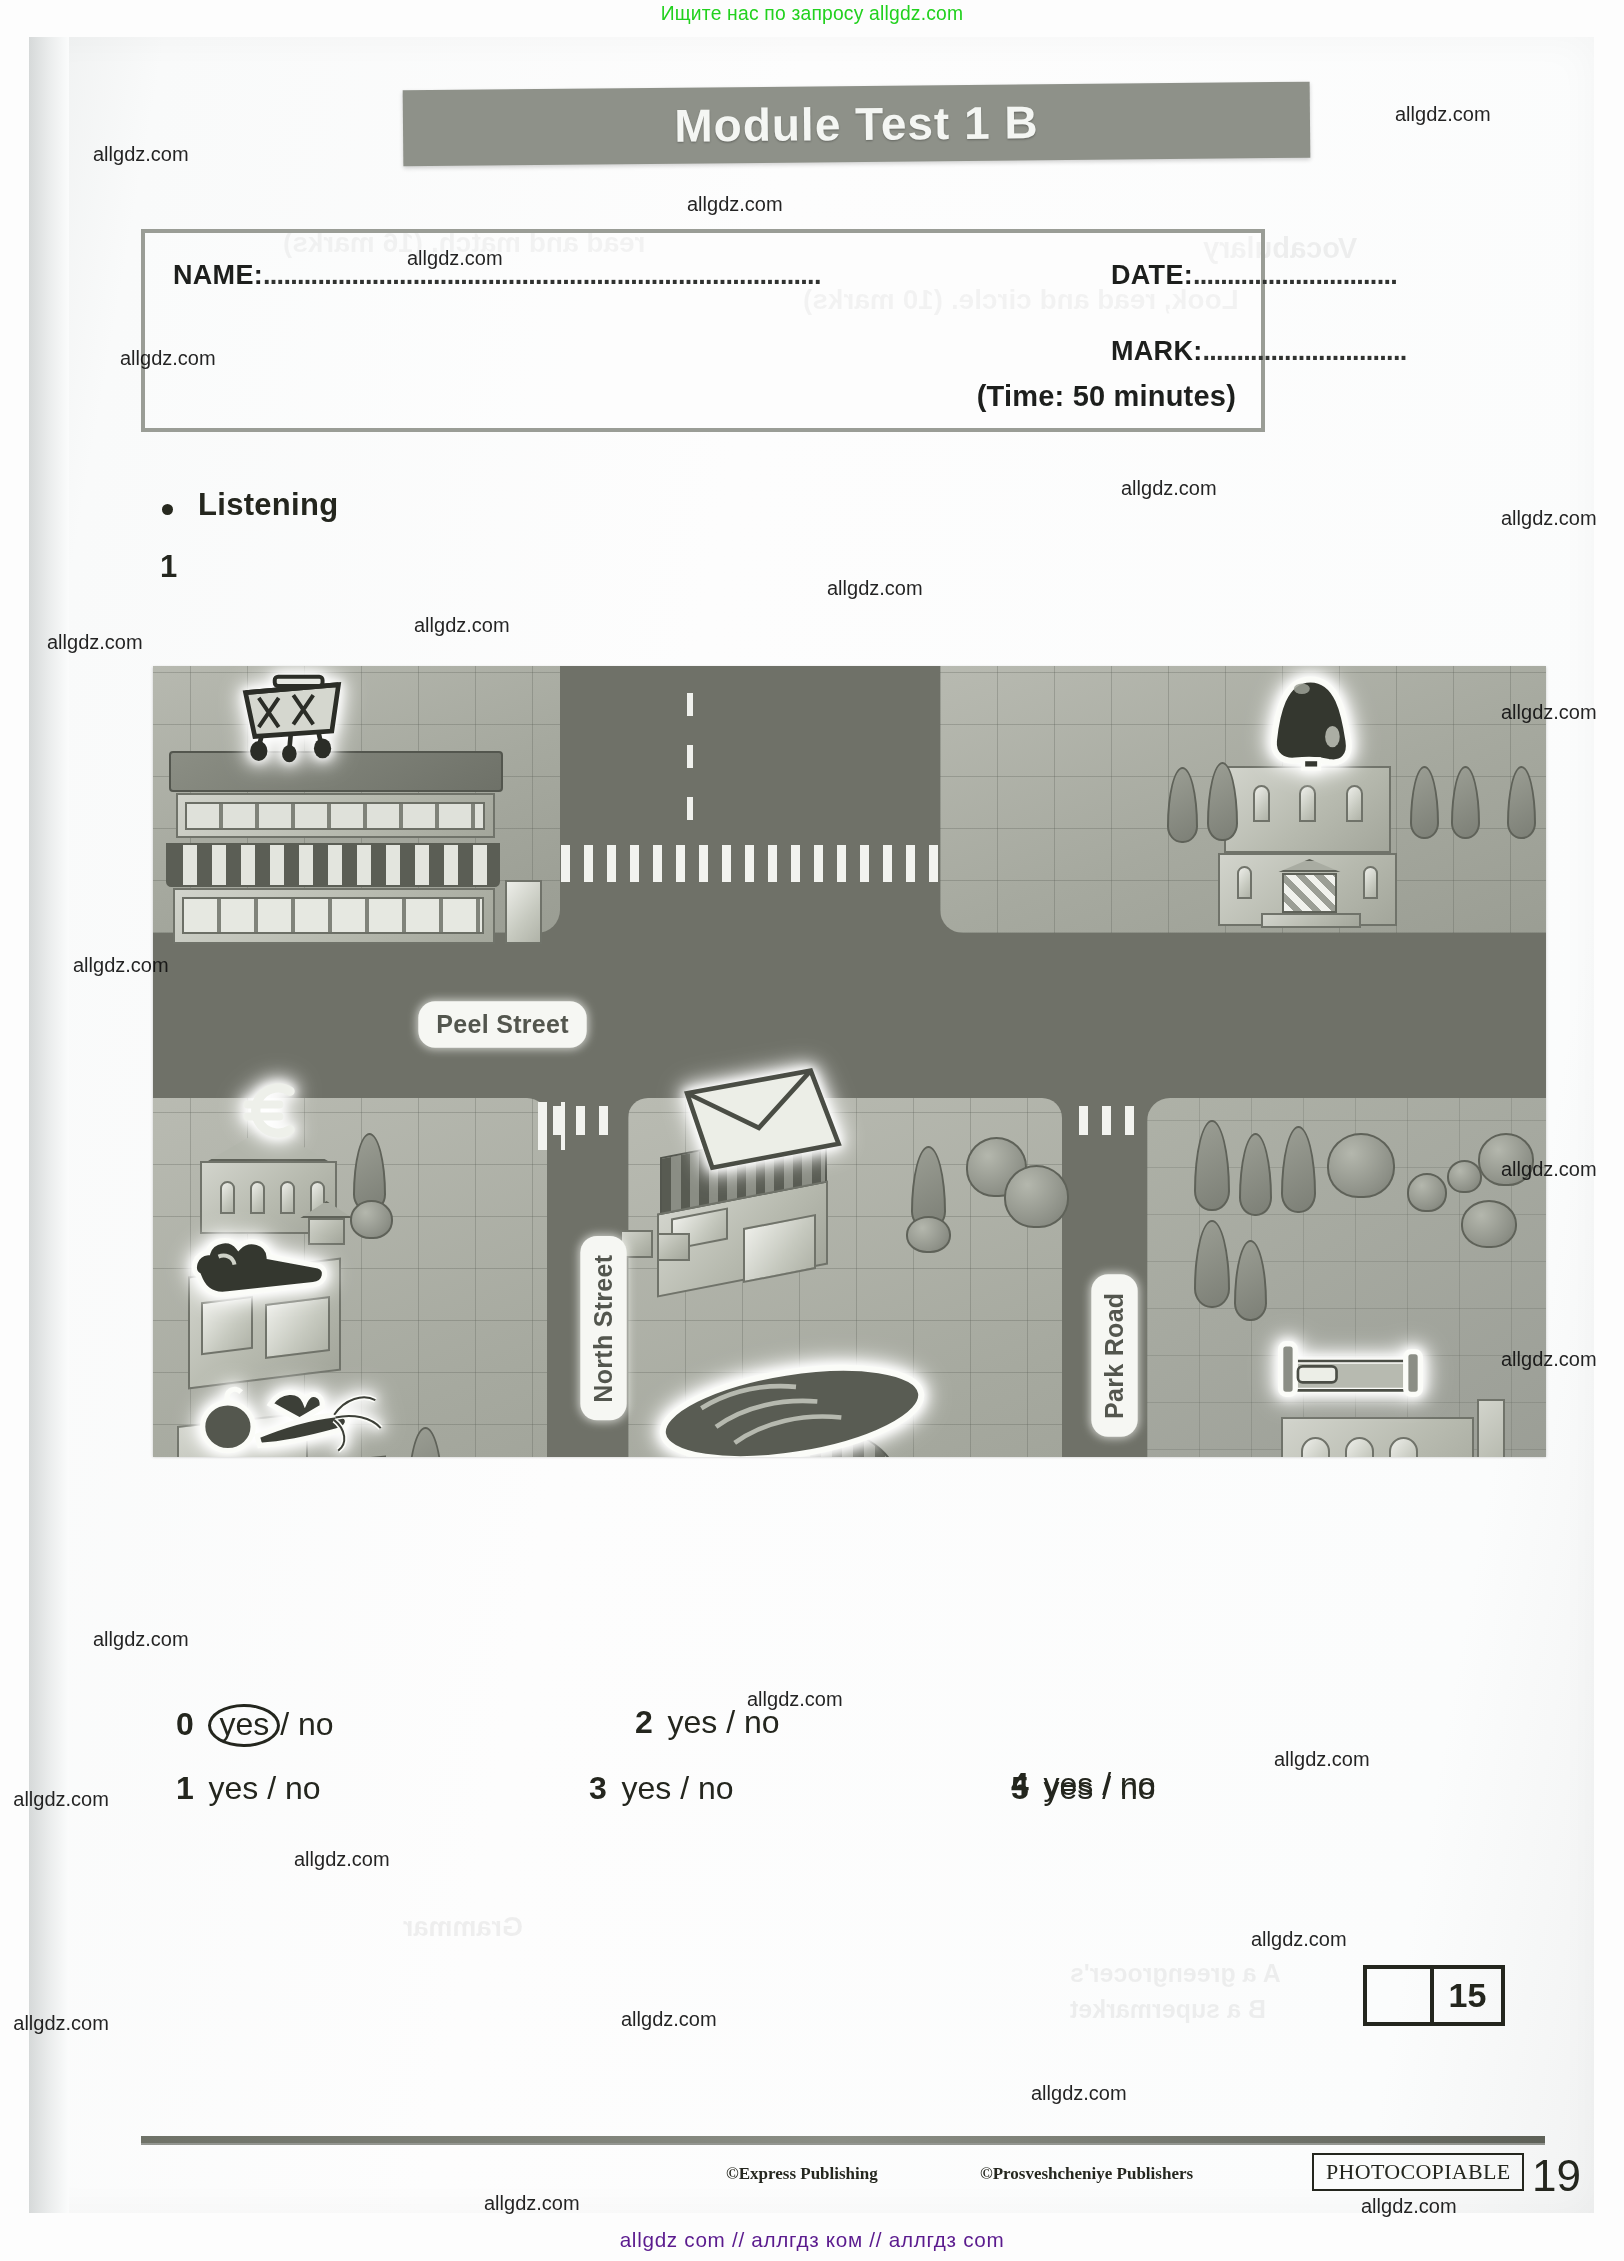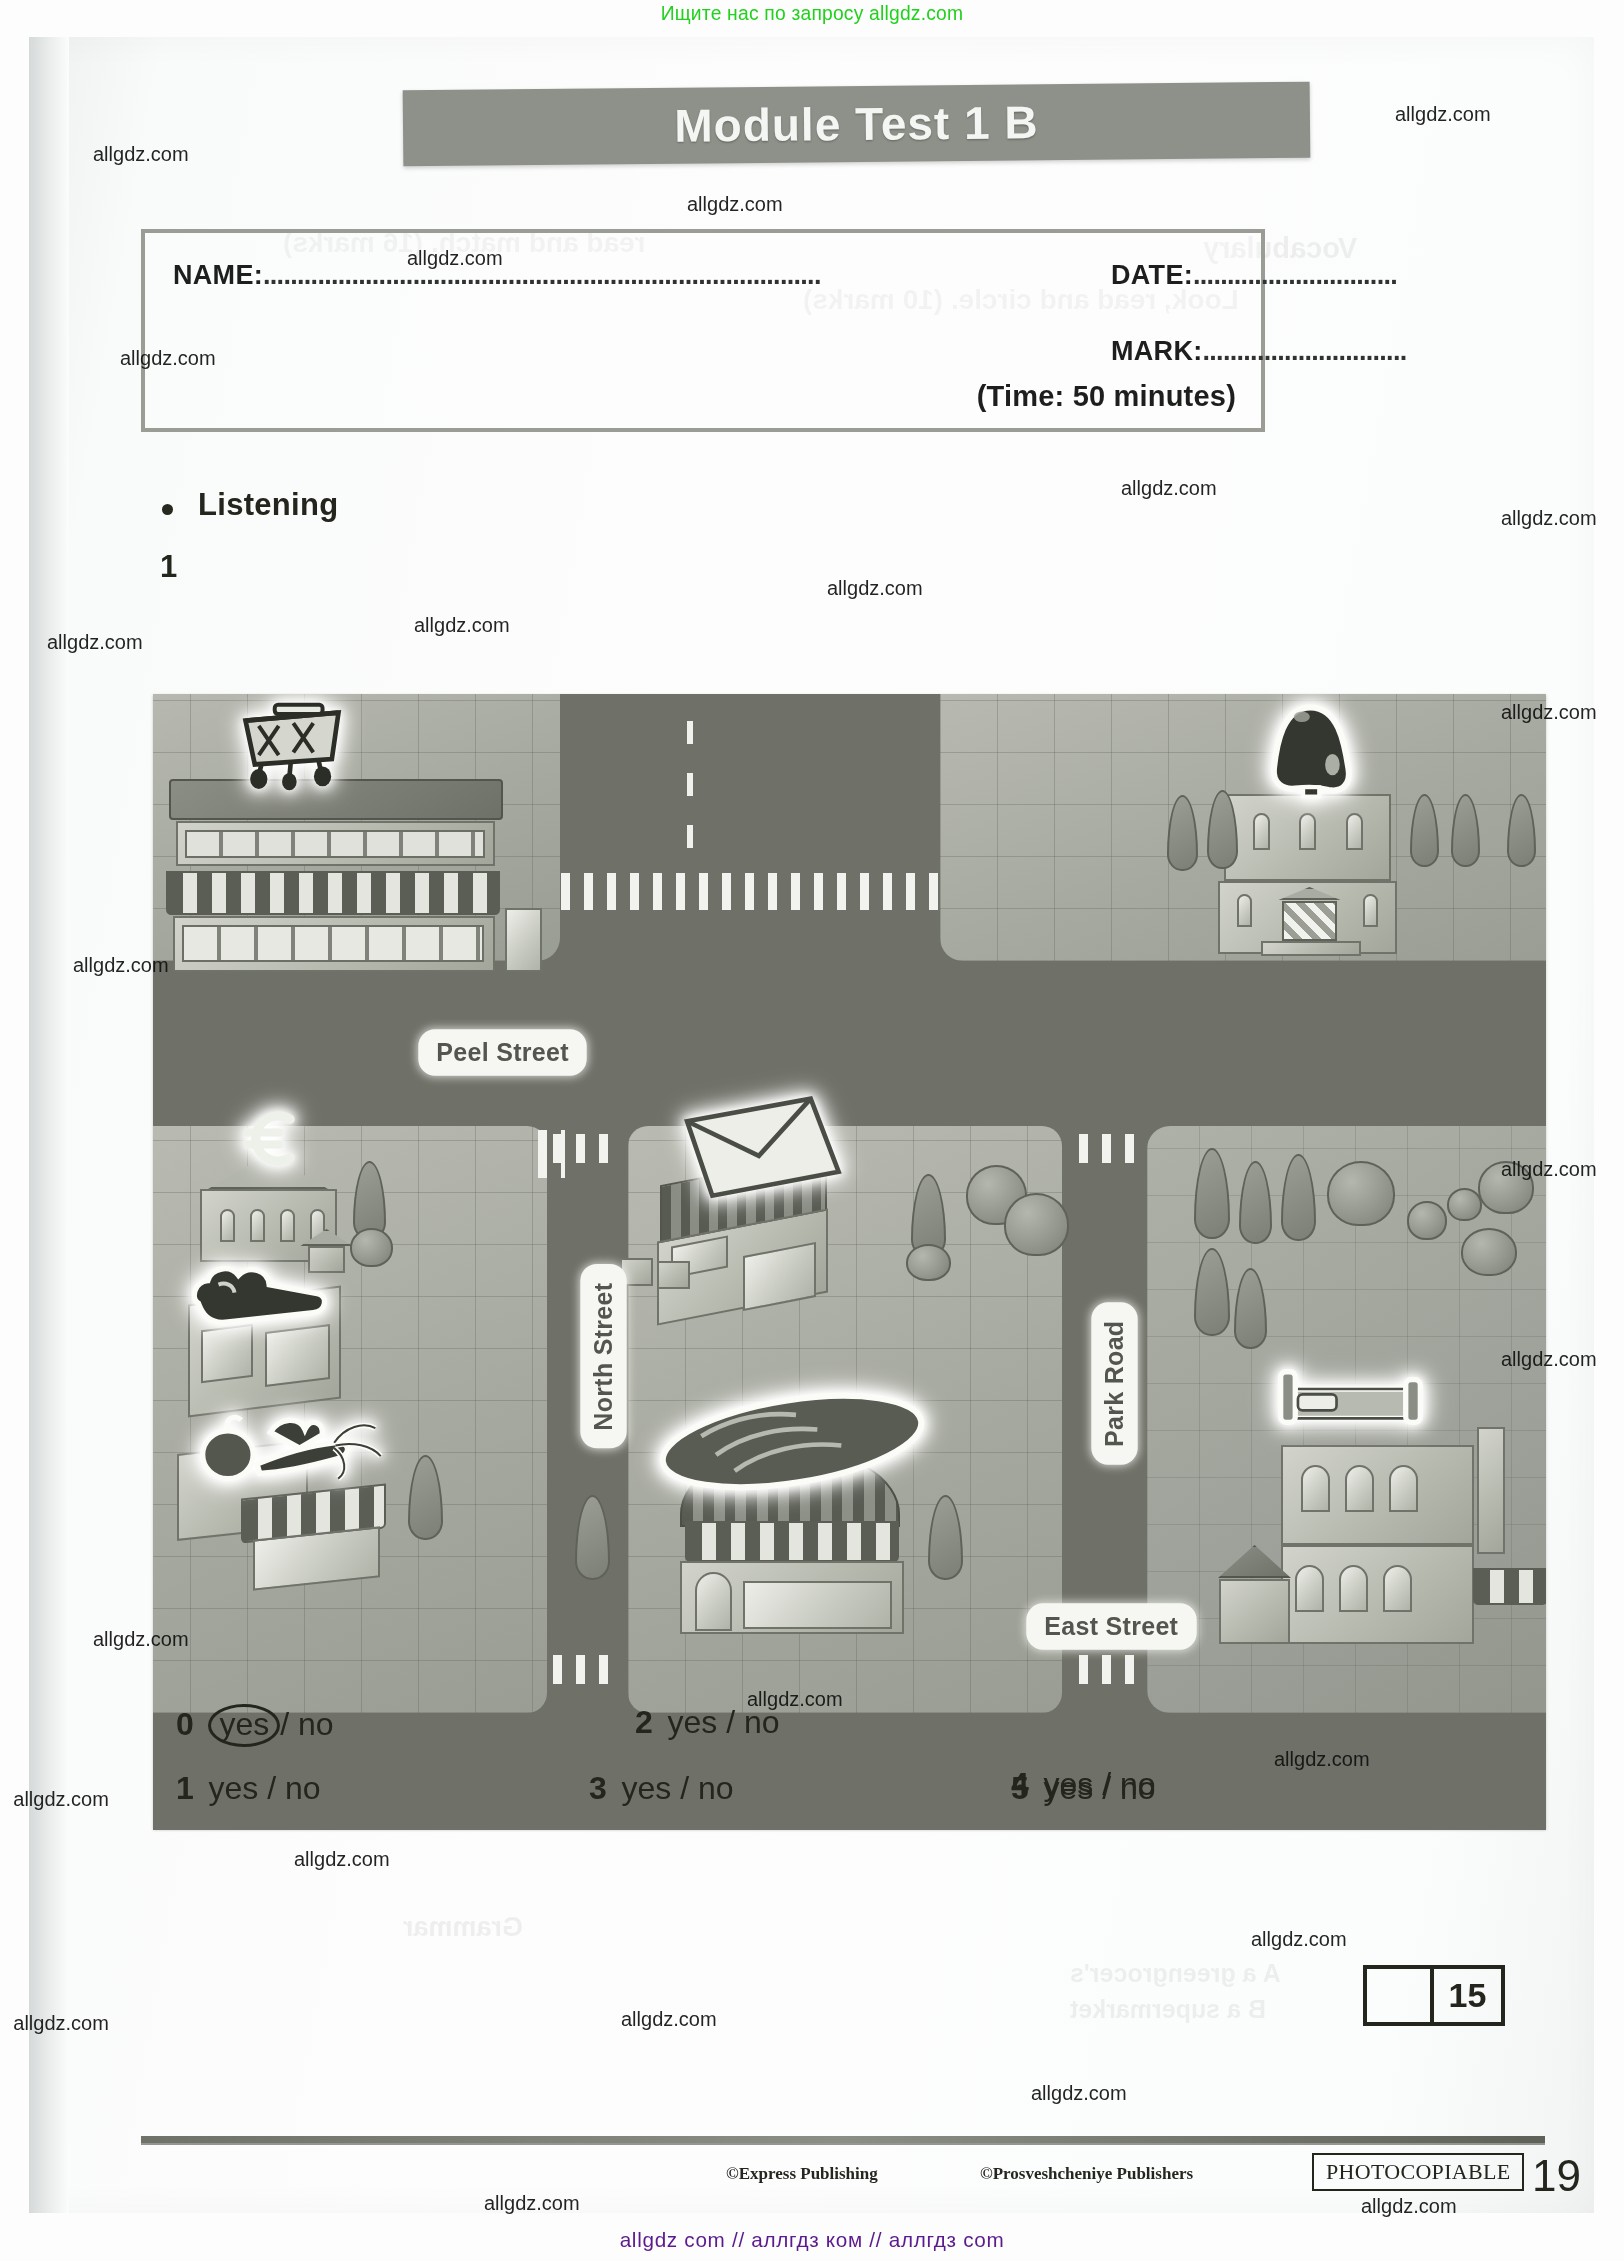--- a/index.html
+++ b/index.html
@@ -83,21 +83,21 @@
   .q-num{
     position:absolute;left:131px;top:512px;font-size:31px;font-weight:700;color:#24261e;
   }
   .q-text{
     position:absolute;left:169px;top:512px;font-size:31px;font-weight:700;
     color:#24261e;letter-spacing:0.1px;white-space:nowrap;
   }
 
   
   .map{
-    position:absolute;left:124px;top:657px;width:1393px;height:1136px;
+    position:absolute;left:124px;top:629px;width:1393px;height:791px;
     background:#6f7168;overflow:hidden;
     box-shadow:0 0.7px 2.7px rgba(0,0,0,.22);
   }
   .blk{position:absolute;box-sizing:border-box;}
   
   .block{
     background:
       repeating-linear-gradient(0deg,rgba(90,94,86,.30) 0 1.3px,transparent 1.3px 52px),
       repeating-linear-gradient(90deg,rgba(90,94,86,.30) 0 1.3px,transparent 1.3px 57px),
       linear-gradient(160deg,#b9bbb2 0%,#a6a99f 55%,#9a9d93 100%);

